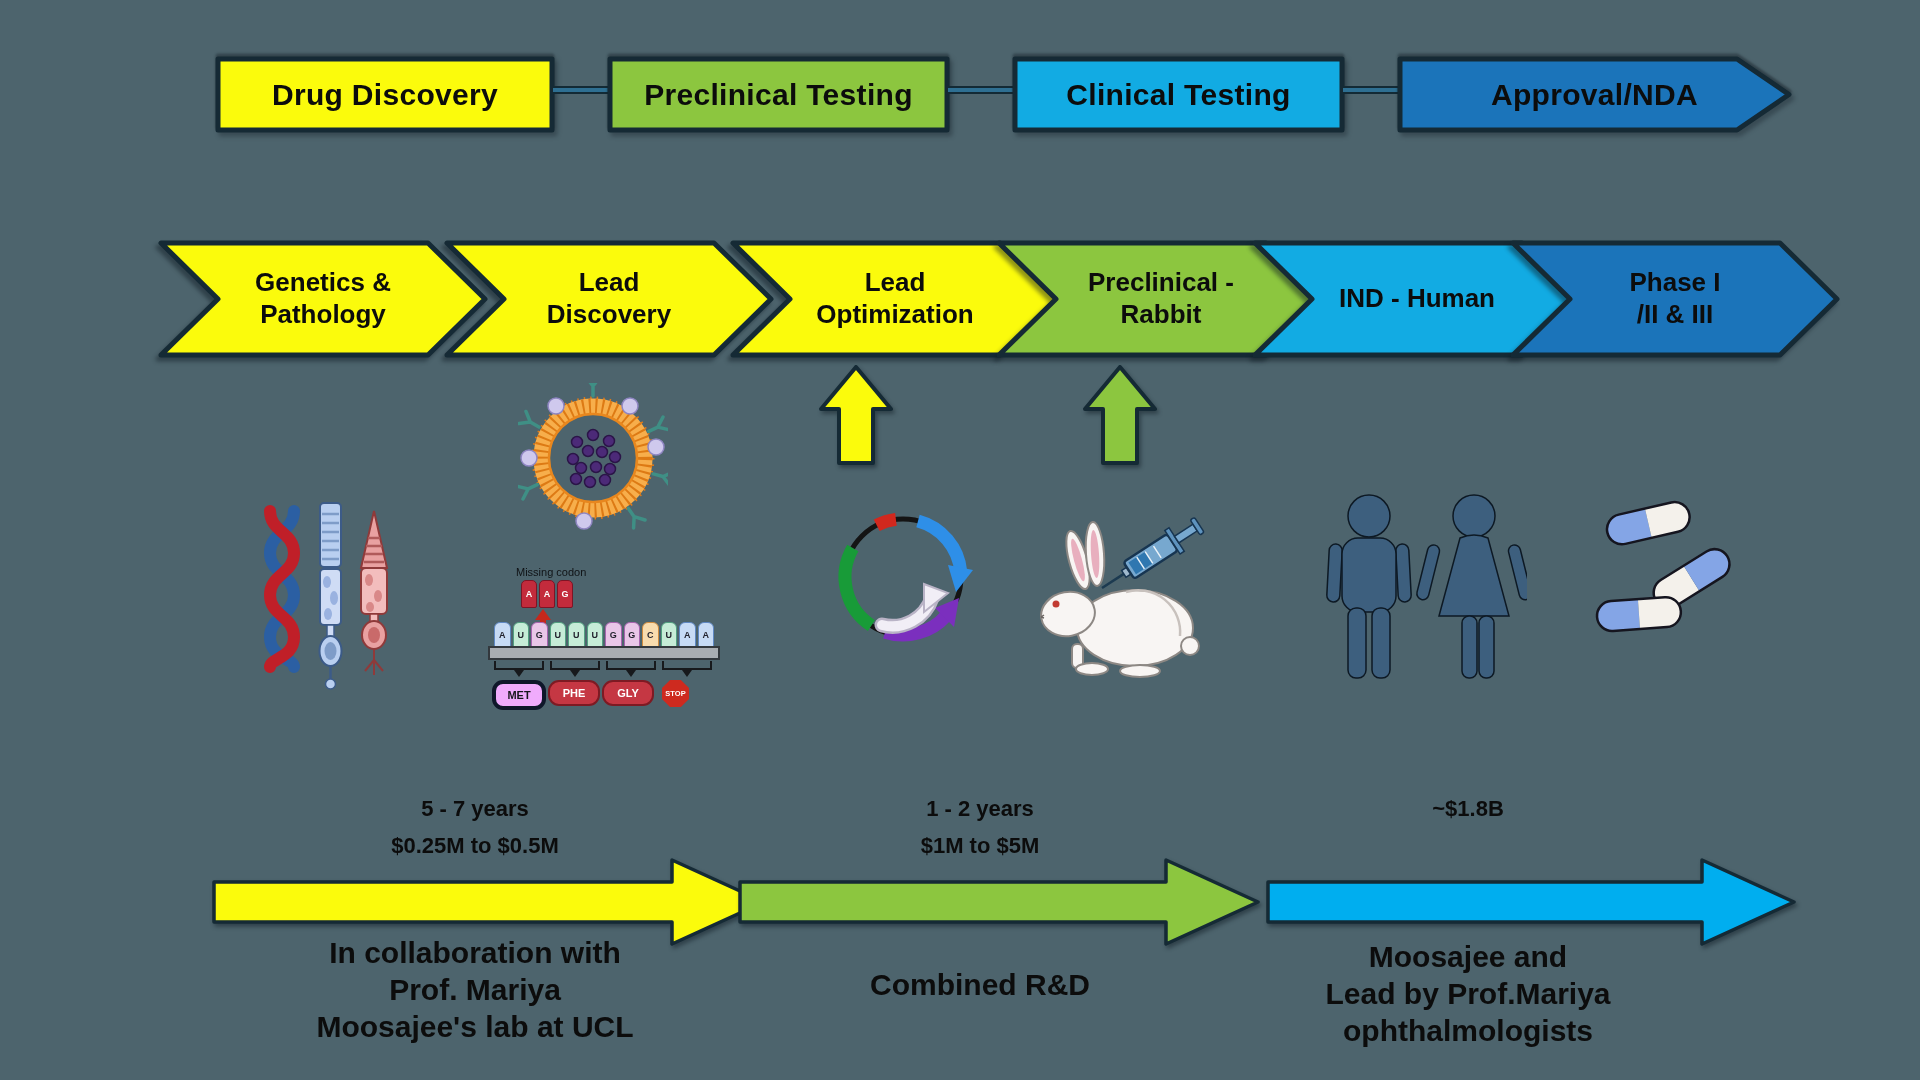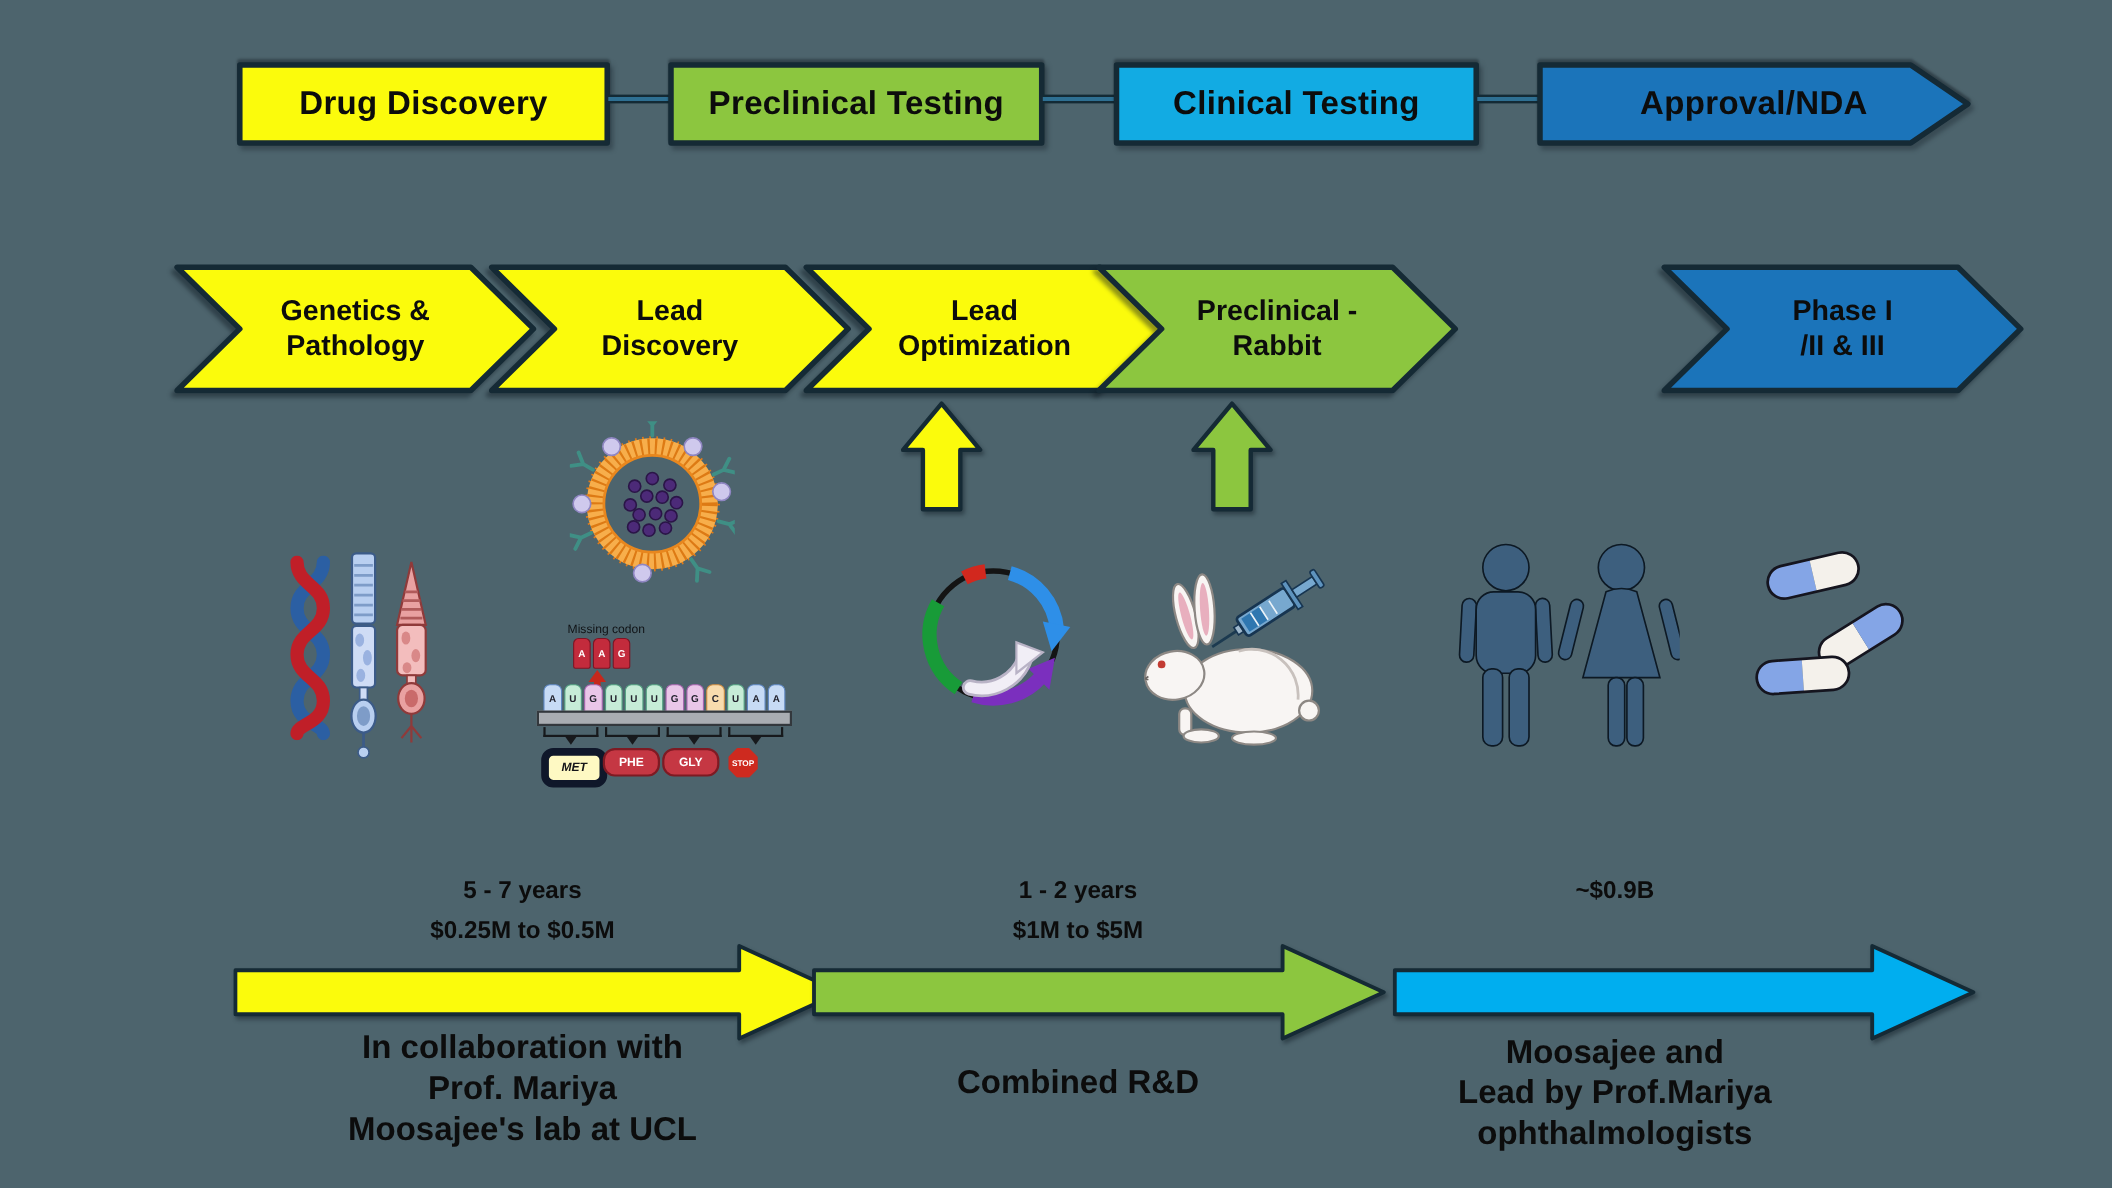--- a/index.html
+++ b/index.html
@@ -43,21 +43,21 @@
   .codon .bar{position:absolute;left:0;top:80px;width:228px;height:10px;background:#A9ADB2;border:2px solid #33383D;}
   .codon .groups{position:absolute;left:6px;top:95px;display:flex;gap:6px;}
   .grp{width:46px;height:7px;border:2px solid #17191C;border-top:none;}
   .codon .darrows{position:absolute;left:6px;top:104px;display:flex;gap:6px;}
   .da{width:50px;display:flex;justify-content:center;}
   .da i{width:0;height:0;border-left:5px solid transparent;border-right:5px solid transparent;
     border-top:7px solid #17191C;}
   .aminos{position:absolute;left:2px;top:114px;width:230px;height:28px;}
   .amino{position:absolute;height:22px;border-radius:11px;display:flex;align-items:center;justify-content:center;
     font-size:11px;font-weight:700;}
-  .amino.met{left:2px;width:46px;background:#fef9c3;border:7px solid #0f172a;color:#15151A;font-style:italic;}
+  .amino.met{left:2px;width:46px;background:#f0abfc;border:4px solid #0f172a;color:#15151A;}
   .amino.phe{left:58px;width:48px;background:#C53743;border:2px solid #7E1A23;color:#fff;}
   .amino.gly{left:112px;width:48px;background:#C53743;border:2px solid #7E1A23;color:#fff;}
   .amino.stop{left:172px;width:27px;height:27px;background:#CE2A1F;color:#fff;font-size:7.5px;border-radius:0;
     clip-path:polygon(30% 0,70% 0,100% 30%,100% 70%,70% 100%,30% 100%,0 70%,0 30%);}
   
   .tl-arrow{position:absolute;top:856px;filter:drop-shadow(2px 3px 2px rgba(12,22,30,.45));}
   .tl-head{position:absolute;top:790px;width:400px;text-align:center;font-size:22px;font-weight:700;line-height:37px;}
   .tl-note{position:absolute;width:420px;text-align:center;font-size:30px;font-weight:700;line-height:37px;}
 </style>
 </head>
@@ -120,20 +120,29 @@
         <span>Optimization</span>
     </div>
   </div>
   <div class="chev" style="left:996px;">
     <svg width="330" height="118">
         <polygon class="shape" points="3,3 270,3 327,59 270,115 3,115 60,59" fill="#8CC63F"></polygon>
       </svg>
     <div class="chev-lbl">
       <span>Preclinical -</span>
         <span>Rabbit</span>
+    </div>
+  </div>
+  <div class="chev" style="left:1252px;">
+    <svg width="330" height="118">
+        <polygon class="shape" points="3,3 270,3 327,59 270,115 3,115 60,59" fill="#12ABE3"></polygon>
+      </svg>
+    <div class="chev-lbl">
+      <span>IND - Human</span>
+        <span></span>
     </div>
   </div>
   <div class="chev" style="left:1510px;">
     <svg width="330" height="118">
         <polygon class="shape" points="3,3 270,3 327,59 270,115 3,115 60,59" fill="#1B74BA"></polygon>
       </svg>
     <div class="chev-lbl">
       <span>Phase I</span>
         <span>/II &amp; III</span>
     </div>
@@ -351,21 +360,21 @@
 
   <div class="tl-head" style="left:275px;">
     <div>5 - 7 years</div>
     <div>$0.25M to $0.5M</div>
   </div>
   <div class="tl-head" style="left:780px;">
     <div>1 - 2 years</div>
     <div>$1M to $5M</div>
   </div>
   <div class="tl-head" style="left:1268px;">
-    <div>~$0.9B</div>
+    <div>~$1.8B</div>
   </div>
 
   <svg class="tl-arrow" style="left:212px;" width="556" height="92">
     <polygon class="shape" style="stroke-width:3.5" points="2,26 460,26 460,4 552,46 460,88 460,66 2,66" fill="#FBFB0C"></polygon>
   </svg>
   <svg class="tl-arrow" style="left:738px;" width="524" height="92">
     <polygon class="shape" style="stroke-width:3.5" points="2,26 428,26 428,4 520,46 428,88 428,66 2,66" fill="#8CC63F"></polygon>
   </svg>
   <svg class="tl-arrow" style="left:1266px;" width="532" height="92">
     <polygon class="shape" style="stroke-width:3.5" points="2,26 436,26 436,4 528,46 436,88 436,66 2,66" fill="#00AEEF"></polygon>

